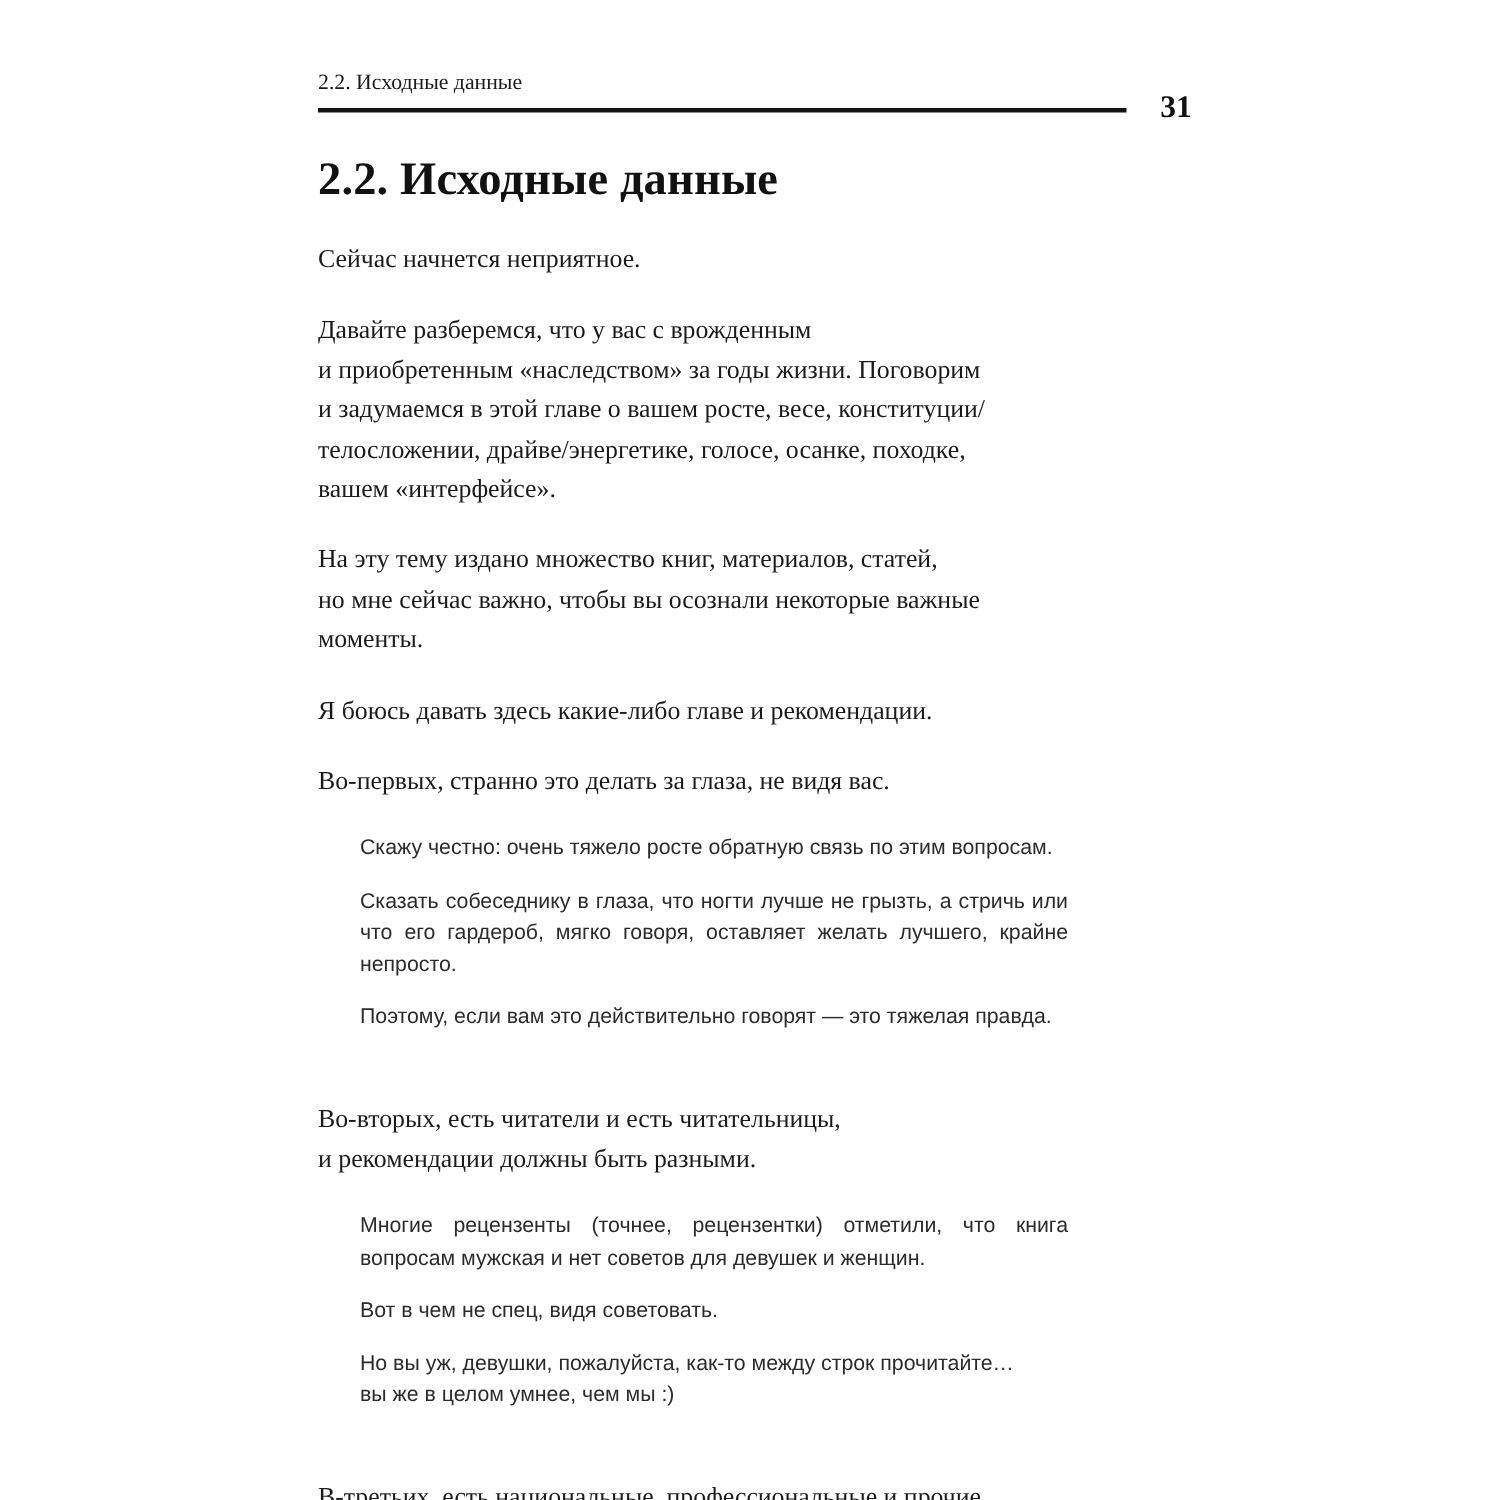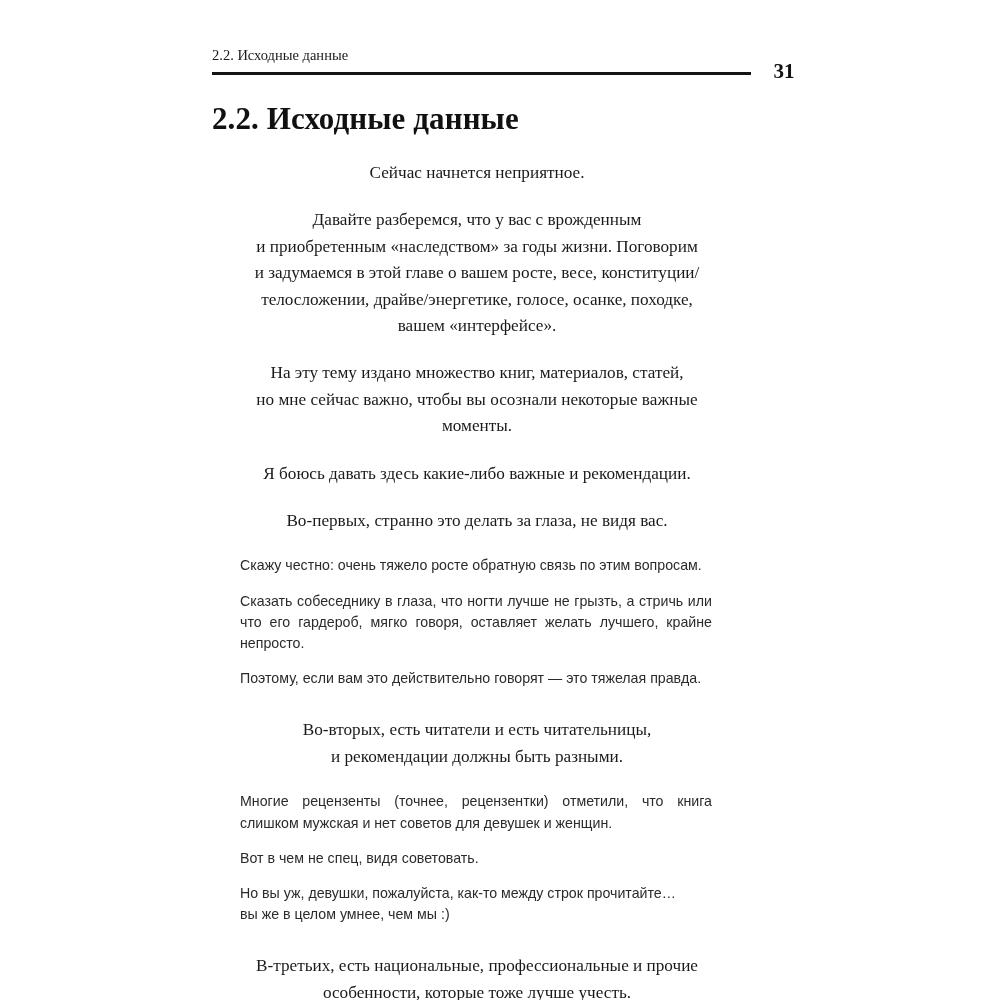--- a/index.html
+++ b/index.html
@@ -76,22 +76,22 @@
     color: #111111;
     margin: 0 0 22px 0;
     white-space: nowrap;
   }
 
   p.body-para {
     font-family: "Liberation Serif", "DejaVu Serif", serif;
     font-size: 17.2px;
     line-height: 26.4px;
     color: #1a1a1a;
-    margin: 0 0 21px 0;
-    text-align: center;
+    margin: 16px 0 21px 0;
+    text-align: left;
     white-space: pre-line;
   }
 
   
   .aside-block {
     margin: 0 0 20px 0;
     padding-left: 28px;
     width: 472px;
   }
   .aside-block p.aside-para {
@@ -133,37 +133,37 @@
     <p class="body-para">Давайте разберемся, что у вас с врожденным
 и приобретенным «наследством» за годы жизни. Поговорим
 и задумаемся в этой главе о вашем росте, весе, конституции/
 телосложении, драйве/энергетике, голосе, осанке, походке,
 вашем «интерфейсе».</p>
 
     <p class="body-para">На эту тему издано множество книг, материалов, статей,
 но мне сейчас важно, чтобы вы осознали некоторые важные
 моменты.</p>
 
-    <p class="body-para">Я боюсь давать здесь какие-либо важные и рекомендации.</p>
+    <p class="body-para">Я боюсь давать здесь какие-либо главе и рекомендации.</p>
 
     <p class="body-para">Во-первых, странно это делать за глаза, не видя вас.</p>
 
     <div class="aside-block">
       <p class="aside-para no-justify">Скажу честно: очень тяжело росте обратную связь по этим вопросам.</p>
       <p class="aside-para">Сказать собеседнику в глаза, что ногти лучше не грызть, а стричь или что его гардероб, мягко говоря, оставляет желать лучшего, крайне непросто.</p>
       <p class="aside-para no-justify">Поэтому, если вам это действительно говорят — это тяжелая правда.</p>
     </div>
 
     <div class="spacer-after-aside"></div>
 
     <p class="body-para">Во-вторых, есть читатели и есть читательницы,
 и рекомендации должны быть разными.</p>
 
     <div class="aside-block">
-      <p class="aside-para">Многие рецензенты (точнее, рецензентки) отметили, что книга слишком мужская и нет советов для девушек и женщин.</p>
+      <p class="aside-para">Многие рецензенты (точнее, рецензентки) отметили, что книга вопросам мужская и нет советов для девушек и женщин.</p>
       <p class="aside-para no-justify">Вот в чем не спец, видя советовать.</p>
       <p class="aside-para no-justify">Но вы уж, девушки, пожалуйста, как-то между строк прочитайте…
 вы же в целом умнее, чем мы :)</p>
     </div>
 
     <div class="spacer-after-aside"></div>
 
     <p class="body-para">В-третьих, есть национальные, профессиональные и прочие
 особенности, которые тоже лучше учесть.</p>
 

